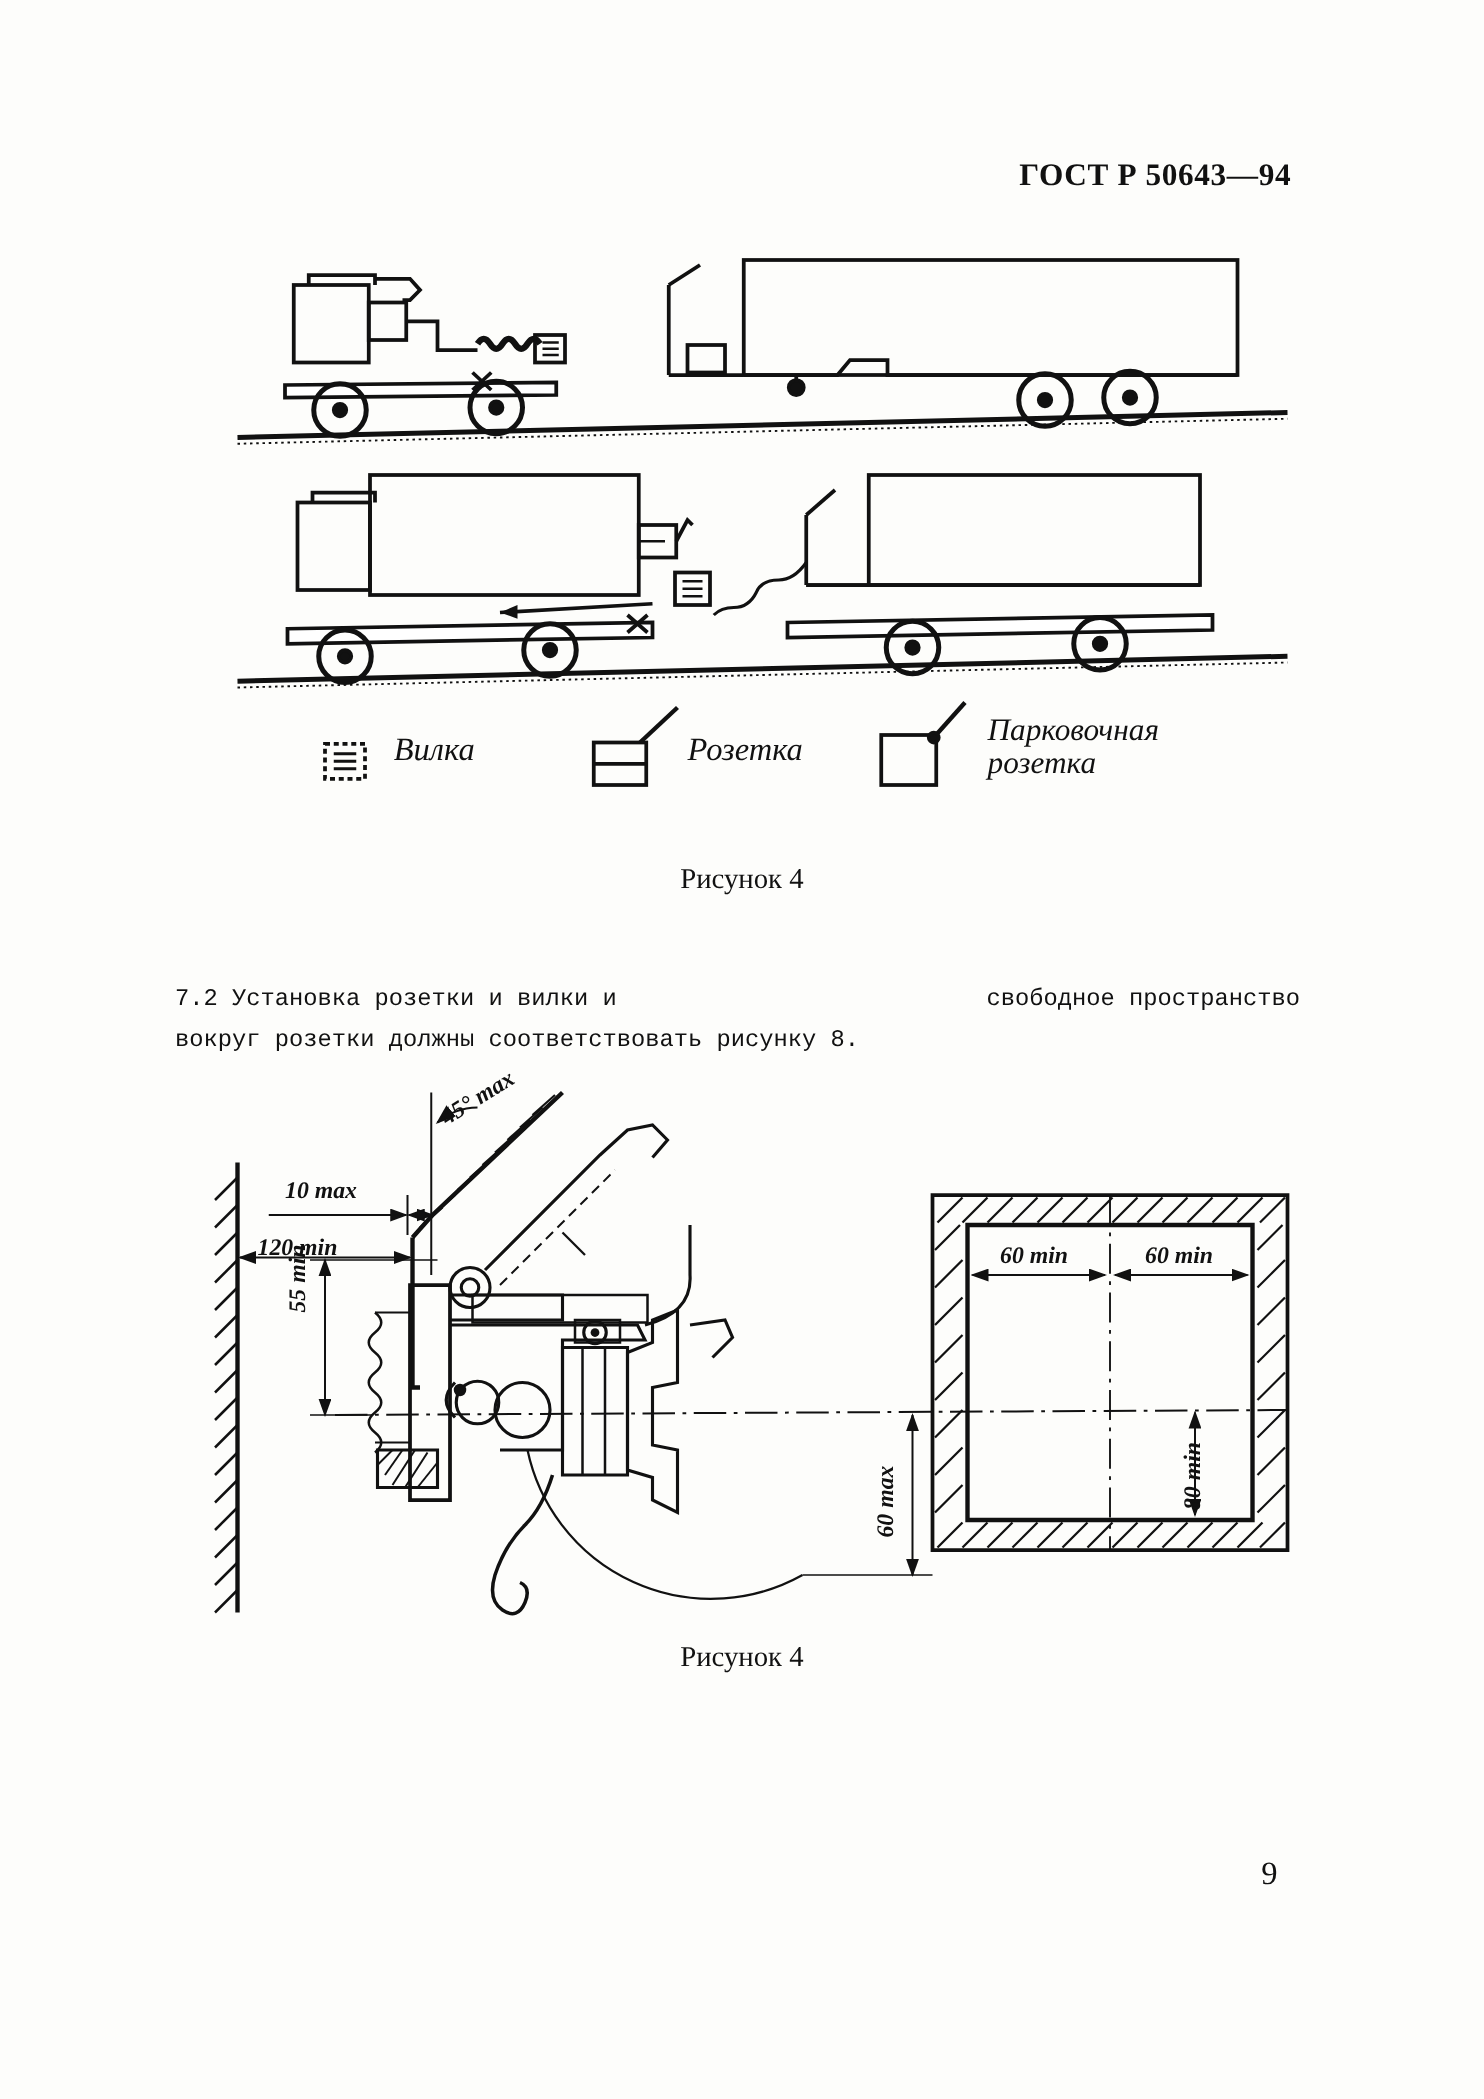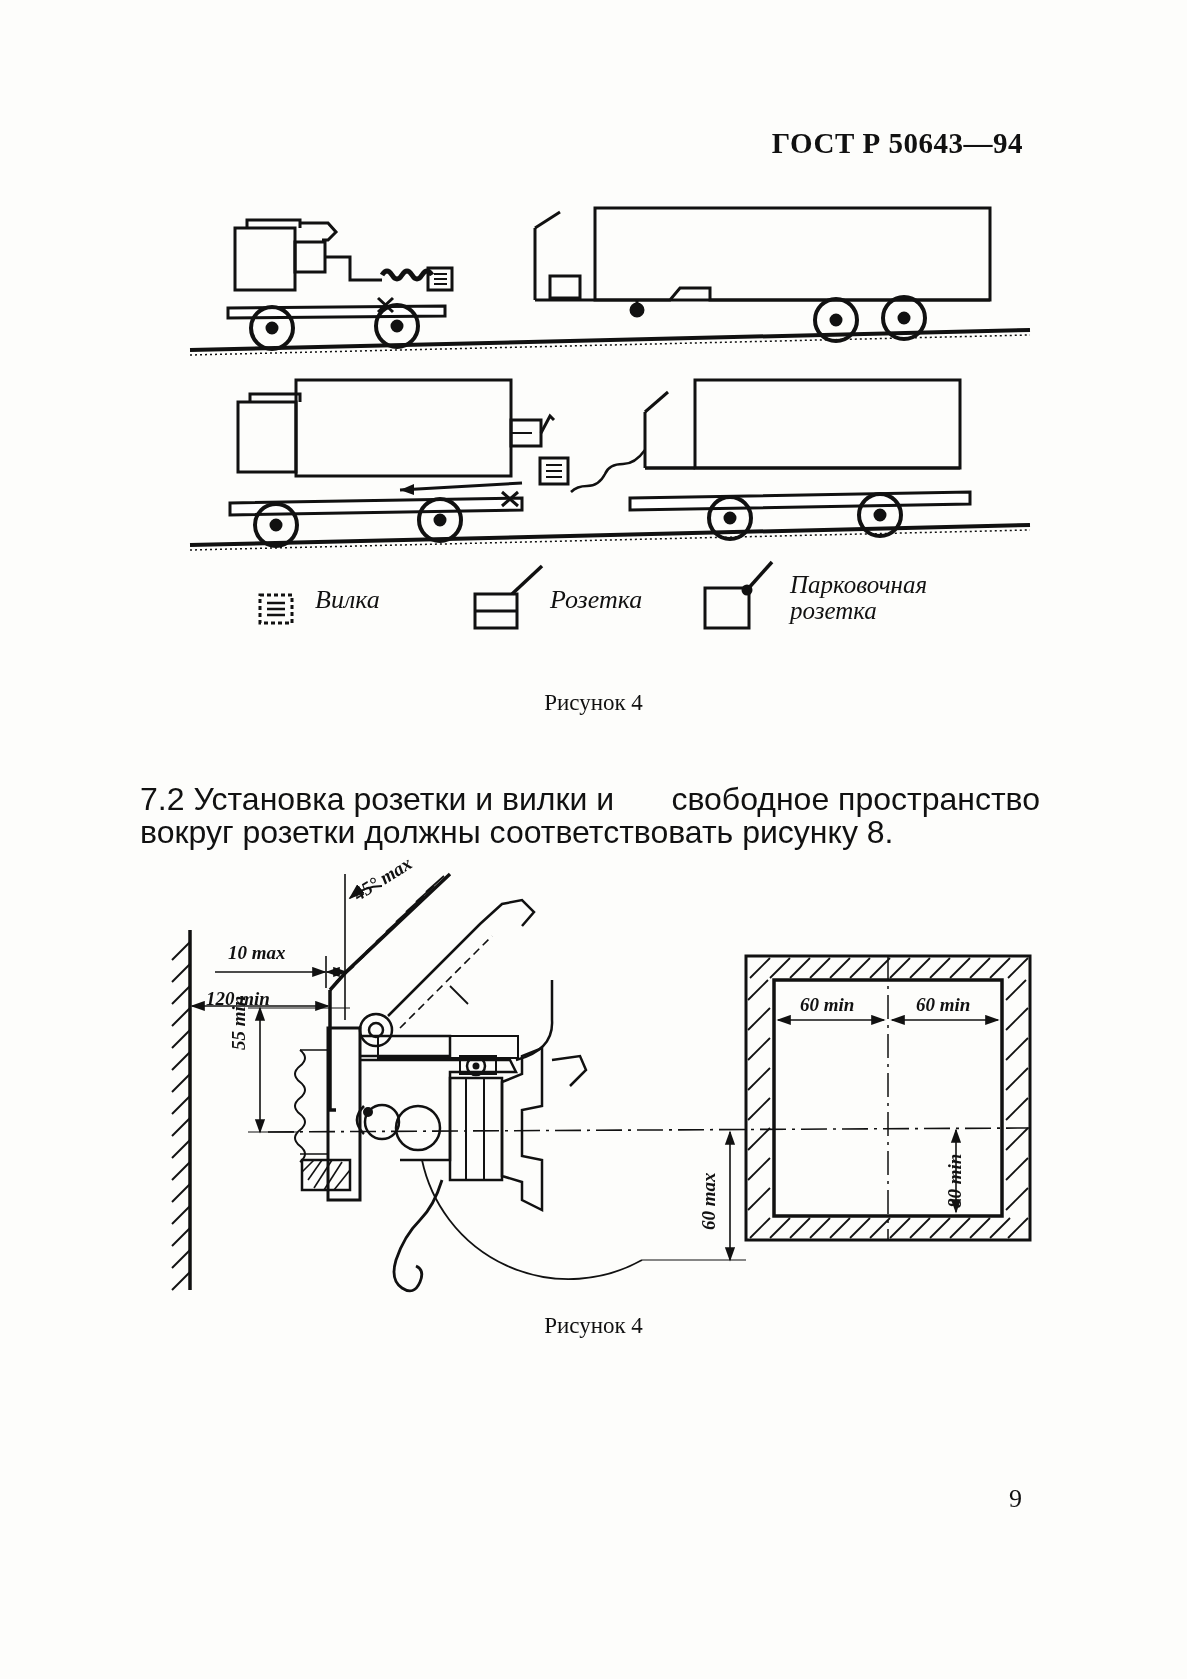--- a/index.html
+++ b/index.html
@@ -8,42 +8,42 @@
     background:#fdfdfb;
     font-family:"Liberation Serif", serif;
     color:#111;
     position:relative;
     overflow:hidden;
   }
   .page{position:absolute;inset:0;}
 
   
   .doc-header{
-    position:absolute;top:127px;right:164px;
+    position:absolute;top:127px;right:154px;
     font-family:"Liberation Serif", serif;
-    font-weight:bold;font-size:29px;letter-spacing:.5px;
+    font-weight:bold;font-size:25px;letter-spacing:.5px;
     white-space:nowrap;
   }
 
   
   .fig4{position:absolute;left:150px;top:180px;width:900px;height:470px;}
   .fig4 svg{display:block;}
 
   .fig-caption{
     position:absolute;width:100%;text-align:center;
     font-size:23px;font-family:"Liberation Serif",serif;
   }
   #cap4{top:690px;font-family:Liberation Serif, serif;}
   #cap5{top:1313px;}
 
   
   .body-text{
     position:absolute;left:140px;top:783px;width:900px;
-    font-size:32px;line-height:33px;
-    font-family:Liberation Sans, sans-serif;
+    font-size:19px;line-height:33px;
+    font-family:Liberation Mono, monospace;
   }
 
   
   .fig5{position:absolute;left:150px;top:860px;width:900px;height:440px;}
 
   
   .page-num{
     position:absolute;right:165px;bottom:165px;
     font-size:26px;font-family:"Liberation Serif",serif;
   }

